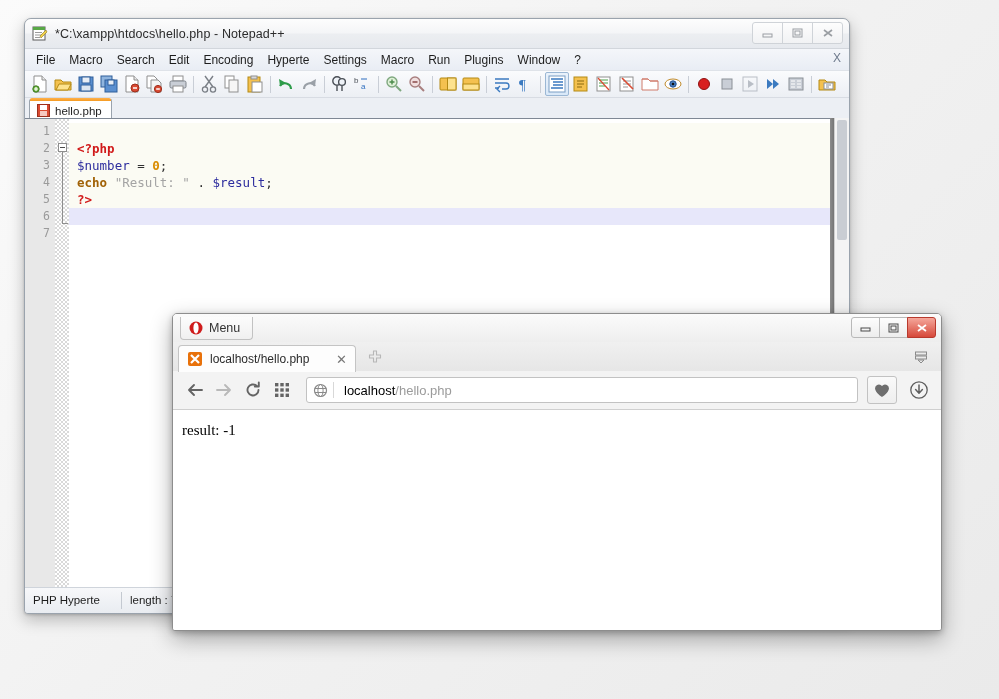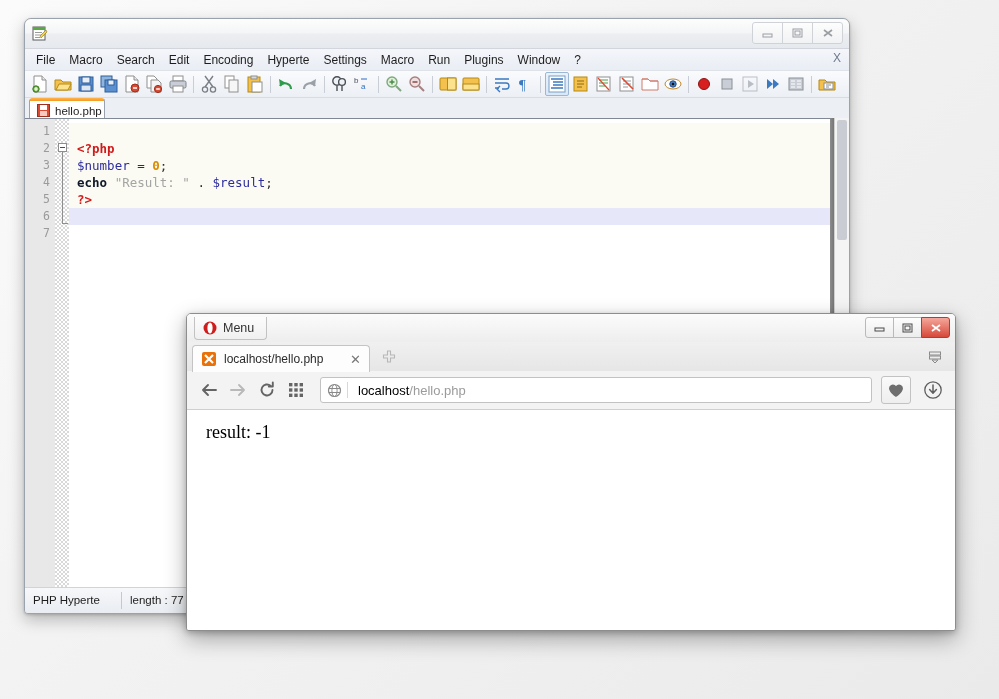--- a/index.html
+++ b/index.html
@@ -70,21 +70,21 @@
 
   .npp-tabbar{
     height:22px;background:#eceff4;position:relative;
     border-bottom:1px solid #9aa3ad;
     display:flex;align-items:flex-end;padding-left:4px;
   }
   .tabdoc{
     height:21px;background:#ffffff;
     border:1px solid #9aa3ad;border-bottom:none;
     border-radius:2px 2px 0 0;
-    display:flex;align-items:center;gap:5px;padding:0 2px 0 7px;
+    display:flex;align-items:center;gap:5px;padding:0 9px 0 7px;
     position:relative;margin-bottom:-1px;
   }
   .tabdoc:before{
     content:"";position:absolute;left:0;right:0;top:-2px;height:3px;
     background:linear-gradient(to bottom,#ffb24d,#f59a21);
     border-radius:2px 2px 0 0;
   }
   .tabdoc-label{font-size:11.5px;color:#1d1d1d;}
 
   .npp-editor{
@@ -120,21 +120,21 @@
     font-family:"DejaVu Sans Mono","Liberation Mono",monospace;
     font-size:12.5px;white-space:pre;padding-left:8px;
     background:#fbfbf3;
   }
   .cline.cur{background:#e7e7fa;}
   .cline.plain{background:#ffffff;}
   .k-tag{color:#d11a1a;font-weight:bold;}
   .k-var{color:#2d2d9e;font-weight:normal;}
   .k-op{color:#303030;}
   .k-num{color:#d98c00;font-weight:bold;}
-  .k-kw{color:#0f172a;font-weight:bold;}
+  .k-kw{color:#a16207;font-weight:bold;}
   .k-str{color:#a4a4a4;}
   .k-punc{color:#303030;}
 
   .vscroll{
     position:absolute;right:0;top:99px;bottom:26px;width:14px;
     background:#f4f4f4;border-left:1px solid #cfcfcf;
   }
   .vscroll-thumb{
     position:absolute;left:2px;right:2px;top:2px;height:120px;
     background:#c9cdd3;border-radius:2px;
@@ -153,21 +153,21 @@
   .sfield{
     font-size:11.5px;color:#1d1d1d;padding:0 8px;height:17px;line-height:17px;
     border-right:1px solid #c4c9d1;white-space:nowrap;overflow:hidden;
   }
   .sfield.w1{width:80px;}
   .sfield.w2{width:96px;}
   .sfield.w3{width:110px;}
 
   
   .opera{
-    position:absolute;left:186px;top:313px;width:770px;height:318px;
+    position:absolute;left:172px;top:313px;width:770px;height:318px;
     background:#f1f1f1;
     border:1px solid #8d8d8d;
     border-radius:5px 5px 3px 3px;
     box-shadow:0 8px 22px rgba(0,0,0,.32), 0 2px 6px rgba(0,0,0,.22);
     box-sizing:border-box;overflow:hidden;
   }
   .op-top{
     height:28px;position:relative;
     background:linear-gradient(to bottom,#fbfbfb,#eeeeee);
   }
@@ -244,42 +244,43 @@
   }
   .dlbtn{width:26px;height:26px;display:flex;align-items:center;justify-content:center;}
 
   .op-content{
     position:absolute;left:0;right:0;top:95px;bottom:0;
     background:#ffffff;
     border-top:1px solid #cfcfcf;
   }
   .op-page-text{
     font-family:"Liberation Serif","DejaVu Serif",serif;
-    font-size:18px;color:#000;
-    padding:12px 0 0 19px;
+    font-size:15px;color:#000;
+    padding:12px 0 0 9px;
   }
 </style>
 </head>
 <body>
 
 <div class="root">
 
   <div class="npp">
 
     <div class="npp-title">
       <span class="npp-ico">
         <svg width="16" height="16" viewBox="0 0 16 16">
           <rect x="1" y="1" width="12" height="13" fill="#ffffff" stroke="#5a5a5a"></rect>
           <rect x="1" y="1" width="12" height="3" fill="#58a846"></rect>
           <line x1="3" y1="6.5" x2="10" y2="6.5" stroke="#9a9a9a"></line>
           <line x1="3" y1="9" x2="10" y2="9" stroke="#9a9a9a"></line>
           <line x1="3" y1="11.5" x2="8" y2="11.5" stroke="#9a9a9a"></line>
           <path d="M9 12 L15 6 L14 4 L8 10 Z" fill="#f3d34a" stroke="#8a7420" stroke-width=".6"></path>
         </svg>
       </span>
+      <span class="npp-title-text">*C:\xampp\htdocs\hello.php - Notepad++</span>
       <div class="wbtns">
         <div class="wbtn">
           <svg width="11" height="9">
               <rect x="1" y="5" width="9" height="3" fill="none" stroke="#9a9ea3"></rect>
             </svg>
         </div>
         <div class="wbtn">
           <svg width="11" height="10">
               <rect x="1" y="1" width="9" height="8" fill="none" stroke="#9a9ea3"></rect>
               <rect x="3" y="3" width="5" height="4" fill="none" stroke="#9a9ea3"></rect>

